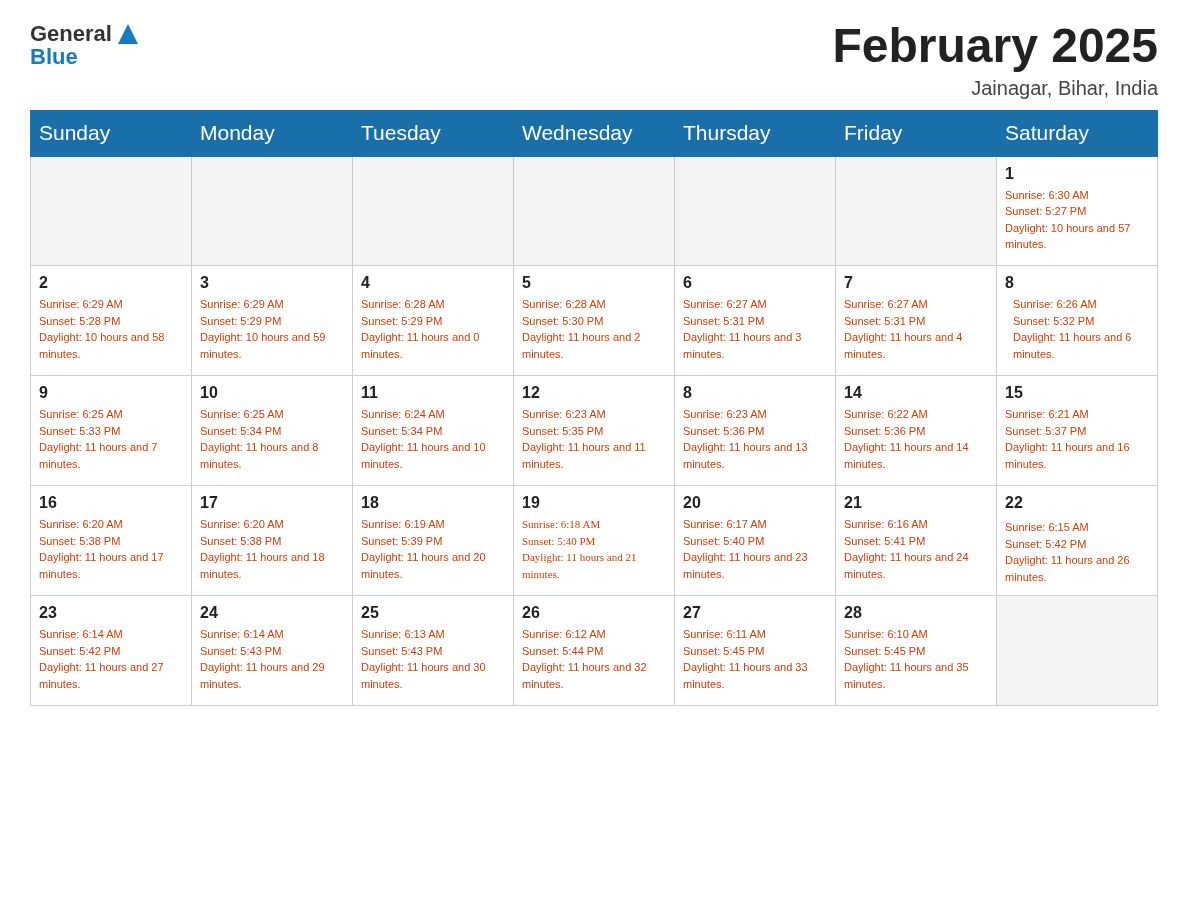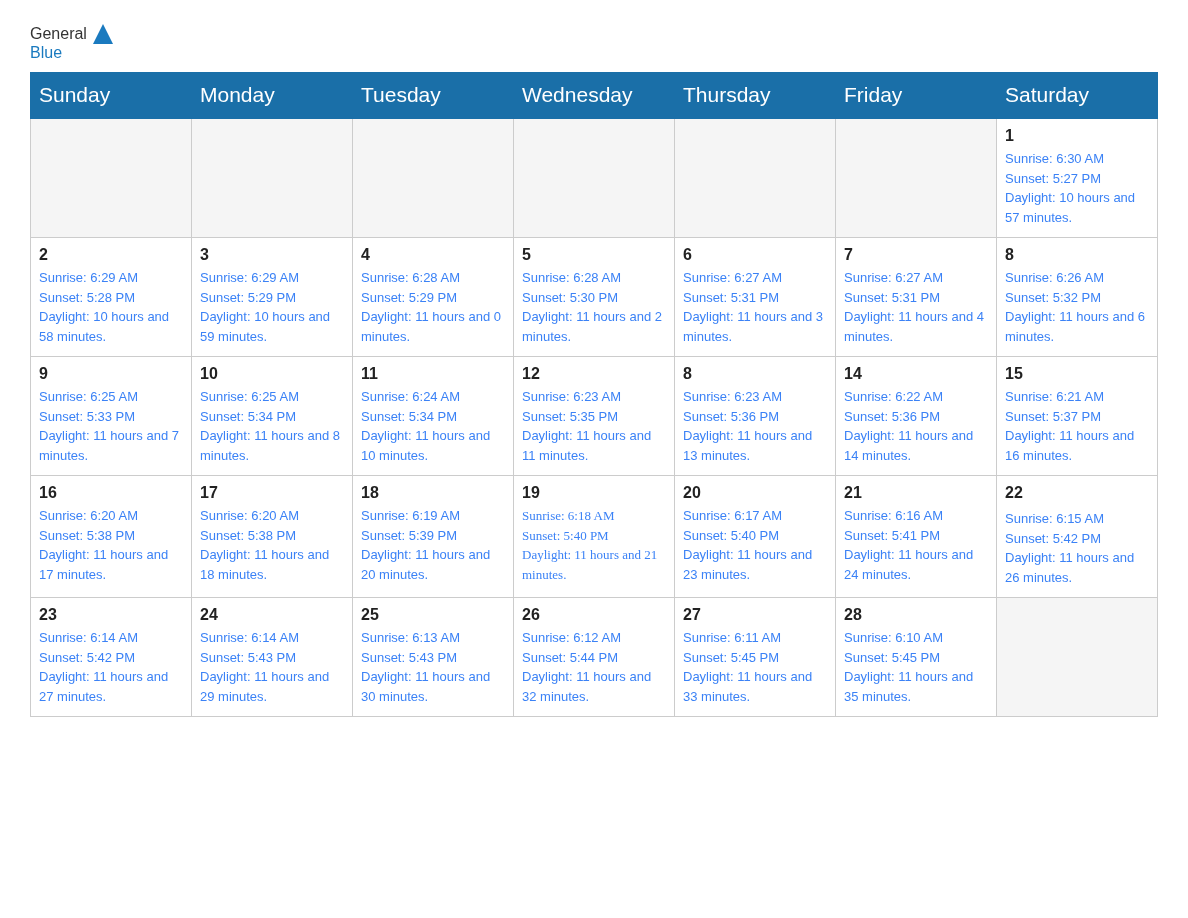--- a/index.html
+++ b/index.html
@@ -16,22 +16,22 @@
       justify-content: space-between;
       align-items: flex-start;
       margin-bottom: 10px;
     }
     .logo {
       display: flex;
       align-items: center;
       gap: 0;
     }
     .logo-text {
-      font-size: 16px;
-      font-weight: normal;
+      font-size: 22px;
+      font-weight: bold;
       color: #333;
     }
     .logo-icon {
       width: 28px;
       height: 28px;
       margin-left: 2px;
     }
     .title-block {
       text-align: right;
     }
@@ -71,22 +71,22 @@
     .calendar tbody tr td.empty {
       background: #f5f5f5;
     }
     .day-number {
       font-size: 16px;
       font-weight: bold;
       color: #222;
       margin-bottom: 4px;
     }
     .day-info {
-      font-size: 13px;
-      color: #3b82f6;
+      font-size: 11px;
+      color: #c2410c;
       line-height: 1.5;
     }
     .calendar tbody tr:first-child td {
       border-top: 2px solid #1a6fa8;
     }
     .calendar tbody tr td:first-child {
       border-left: 1px solid #ccc;
     }
   </style>
 </head>
@@ -98,20 +98,24 @@
       <div style="display:flex; align-items:center;">
         <span class="logo-text">General</span>
 
         <svg class="logo-icon" viewBox="0 0 28 28">
           <polygon points="4,24 14,4 24,24" fill="#1a7abf"></polygon>
         </svg>
       </div>
       <span class="logo-text" style="color:#1a7abf; margin-top:-4px;">Blue</span>
     </div>
   </div>
+  <div class="title-block">
+    <div class="month-title">February 2025</div>
+    <div class="location">Jainagar, Bihar, India</div>
+  </div>
 </div>
 
 <table class="calendar">
   <thead>
     <tr>
     <th>Sunday</th>
         <th>Monday</th>
         <th>Tuesday</th>
         <th>Wednesday</th>
         <th>Thursday</th>
@@ -166,21 +170,21 @@
 Daylight: 11 hours and 3 minutes.</div>
         </td>
         <td>
           <div class="day-number">7</div>
           <div class="day-info" style="white-space: pre-line;">Sunrise: 6:27 AM
 Sunset: 5:31 PM
 Daylight: 11 hours and 4 minutes.</div>
         </td>
         <td>
           <div class="day-number">8</div>
-          <div class="day-info" style="white-space: pre-line;">Sunrise: 6:26 AM
+          <div class="day-info" style="white-space: pre-line; margin-left: 8px;">Sunrise: 6:26 AM
 Sunset: 5:32 PM
 Daylight: 11 hours and 6 minutes.</div>
         </td>
       </tr>
       <tr>
         <td>
           <div class="day-number">9</div>
           <div class="day-info" style="white-space: pre-line;">Sunrise: 6:25 AM
 Sunset: 5:33 PM
 Daylight: 11 hours and 7 minutes.</div>

